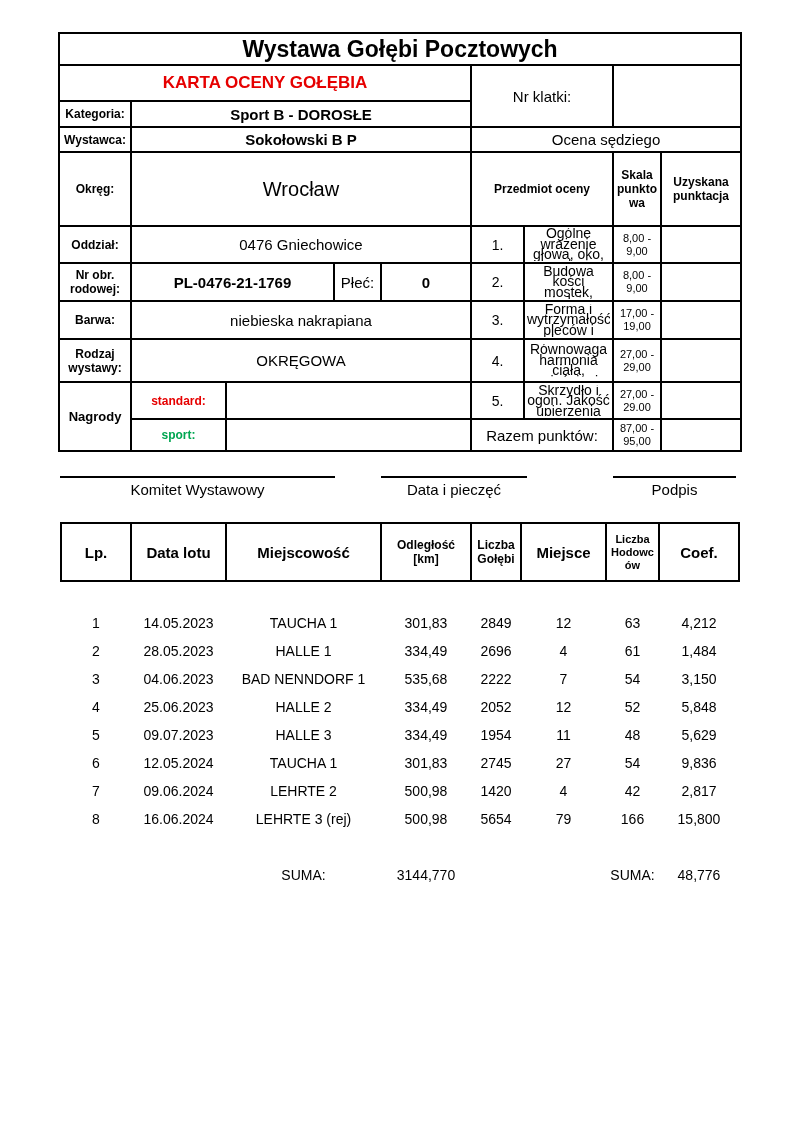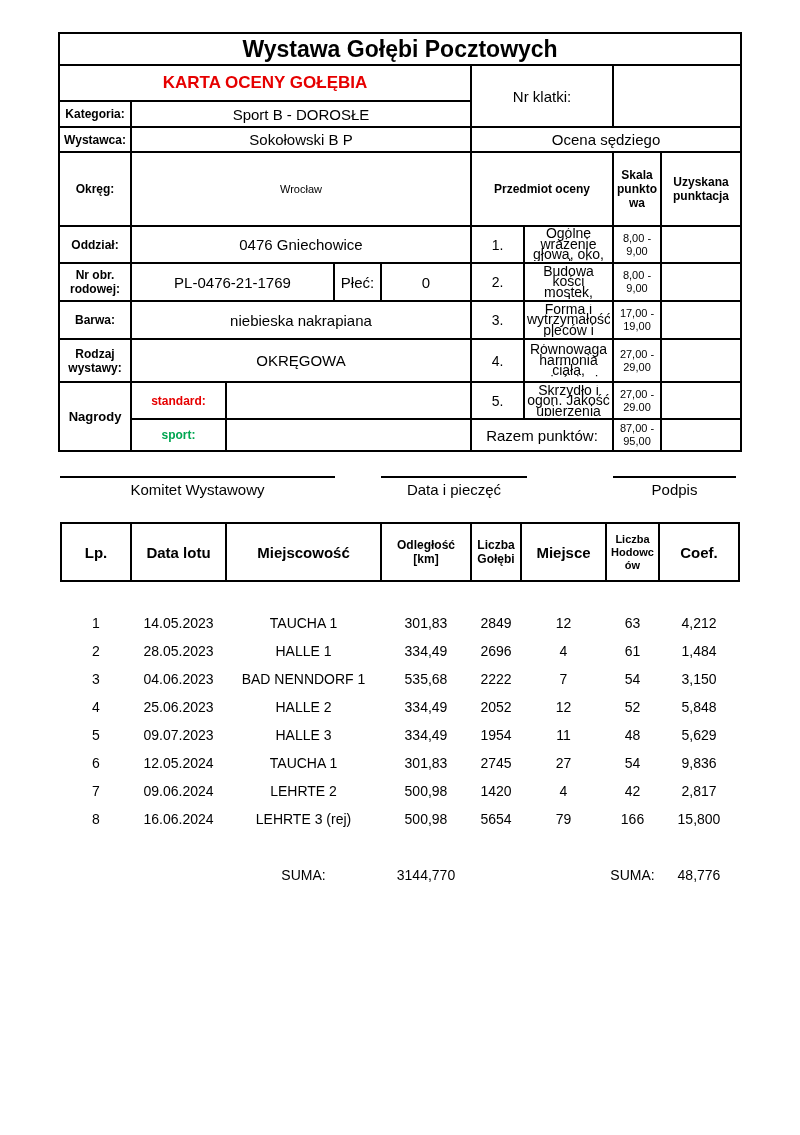--- a/index.html
+++ b/index.html
@@ -10,21 +10,21 @@
 
   
   table.card { position:absolute; left:58px; top:32px; width:682px;
                border-collapse:collapse; table-layout:fixed; }
   table.card td { border:2px solid #000; text-align:center; vertical-align:middle;
                   padding:0 2px; overflow:hidden; }
   .t-title   { font-size:23px; font-weight:bold; height:32px; }
   .t-sub     { font-size:17px; font-weight:bold; color:var(--red); height:36px; }
   .lbl       { font-size:12px; font-weight:bold; }
   .val       { font-size:15px; }
-  .val-b     { font-size:15px; font-weight:normal;border-radius:9px; }
+  .val-b     { font-size:15px; font-weight:bold;border-radius:9px; }
   .big-lbl   { font-size:15px; font-weight:normal; }
   .hdr-sm    { font-size:12px; font-weight:bold; line-height:14px; overflow-wrap:anywhere; }
   .num-cell  { font-size:14px; }
   .desc-cell { font-size:14px; line-height:10.5px; padding:0 1px; }
   .desc-clip { max-height:33px; overflow:hidden; }
   .skala-cell{ font-size:11px; line-height:13px; }
   .std-lbl   { font-size:12px; font-weight:bold; color:var(--red); }
   .spt-lbl   { font-size:12px; font-weight:bold; color:var(--green); }
 
   
@@ -79,21 +79,21 @@
       <td class="lbl">Kategoria:</td>
       <td colspan="4" class="val-b">Sport B - DOROSŁE</td>
     </tr>
     <tr style="height:25px">
       <td class="lbl">Wystawca:</td>
       <td colspan="4" class="val-b">Sokołowski B P</td>
       <td colspan="4" class="big-lbl">Ocena sędziego</td>
     </tr>
     <tr style="height:74px">
       <td class="lbl">Okręg:</td>
-      <td colspan="4" class="val" style="font-size:11px">Wrocław</td>
+      <td colspan="4" class="val" style="font-size:20px">Wrocław</td>
       <td colspan="2" class="hdr-sm">Przedmiot oceny</td>
       <td class="hdr-sm">Skala punktowa</td>
       <td class="hdr-sm">Uzyskana punktacja</td>
     </tr>
     <tr style="height:37px">
       <td class="lbl">Oddział:</td>
       <td colspan="4" class="val">0476 Gniechowice</td>
       <td class="num-cell">1.</td>
       <td class="desc-cell">
             <div class="desc-clip">Ogólne wrażenie głowa, oko, kondycja</div>

